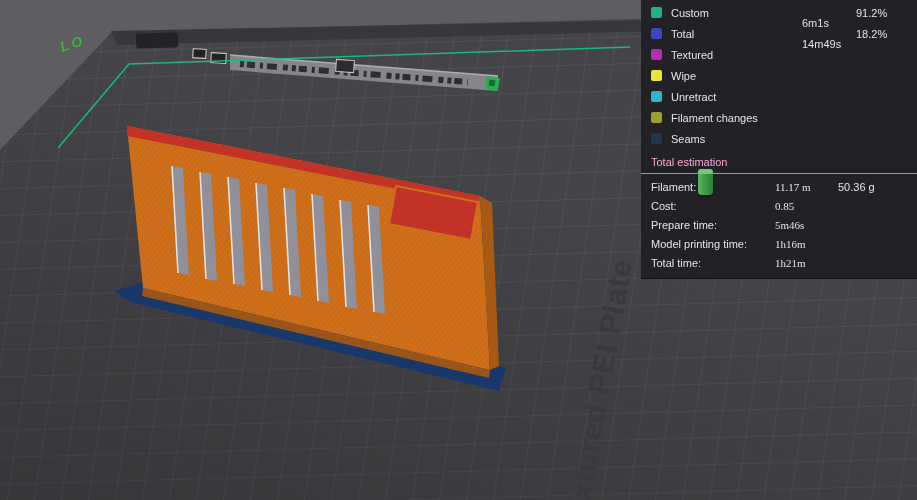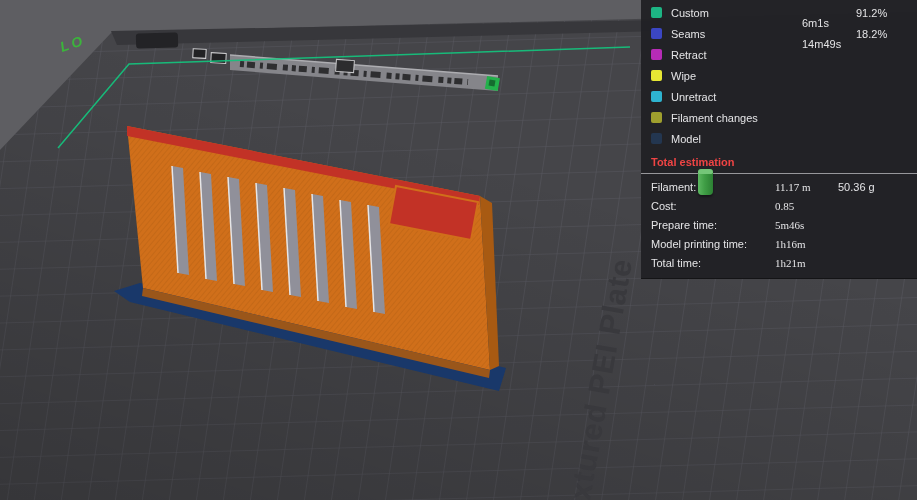--- a/index.html
+++ b/index.html
@@ -16,21 +16,21 @@
     background:rgba(33,33,37,0.97);color:#e4e4e6;font-size:11px;
     border-bottom:1px solid rgba(0,0,0,0.4);box-sizing:border-box;
     z-index:5;
   }
   .legend-rows{padding-top:2px;}
   .legend-row{display:flex;align-items:center;height:21px;padding:0 8px 0 10px;cursor:default;}
   .swatch{width:11px;height:11px;border-radius:2px;margin-right:9px;flex:0 0 11px;}
   .l-label{width:131px;white-space:nowrap;}
   .l-time{width:54px;white-space:nowrap;margin-top:20px;}
   .l-pct{flex:1;white-space:nowrap;}
-  .est-title{font-weight:bold;padding:7px 10px 5px 10px;color:#ef4444;}
+  .est-title{font-weight:normal;padding:7px 10px 5px 10px;color:#f9a8d4;}
   .divider{height:1px;background:#97979b;}
   .est-rows{padding-top:3px;}
   .est-row{display:flex;align-items:center;height:19px;padding:0 10px;}
   .e-label{width:124px;white-space:nowrap;}
   .e-v1{width:63px;white-space:nowrap;font-family:Liberation Serif, serif;}
   .e-v2{flex:1;white-space:nowrap;}
 
   
   .wipe-tower{
     position:absolute;left:698px;top:169px;width:15px;height:26px;z-index:6;
@@ -132,27 +132,27 @@
 
     <div class="legend-rows">
       <div class="legend-row">
         <span class="swatch" style="background-color: rgb(29, 181, 132);"></span>
         <span class="l-label">Custom</span>
         <span class="l-time">6m1s</span>
         <span class="l-pct">91.2%</span>
       </div>
       <div class="legend-row">
         <span class="swatch" style="background-color: rgb(59, 70, 196);"></span>
-        <span class="l-label">Seams</span>
+        <span class="l-label">Total</span>
         <span class="l-time">14m49s</span>
         <span class="l-pct">18.2%</span>
       </div>
       <div class="legend-row">
         <span class="swatch" style="background-color: rgb(183, 43, 183);"></span>
-        <span class="l-label">Retract</span>
+        <span class="l-label">Textured</span>
         <span class="l-time"></span>
         <span class="l-pct"></span>
       </div>
       <div class="legend-row">
         <span class="swatch" style="background-color: rgb(231, 231, 52);"></span>
         <span class="l-label">Wipe</span>
         <span class="l-time"></span>
         <span class="l-pct"></span>
       </div>
       <div class="legend-row">
@@ -162,21 +162,21 @@
         <span class="l-pct"></span>
       </div>
       <div class="legend-row">
         <span class="swatch" style="background-color: rgb(159, 159, 46);"></span>
         <span class="l-label">Filament changes</span>
         <span class="l-time"></span>
         <span class="l-pct"></span>
       </div>
       <div class="legend-row">
         <span class="swatch" style="background-color: rgb(35, 54, 80);"></span>
-        <span class="l-label">Model</span>
+        <span class="l-label">Seams</span>
         <span class="l-time"></span>
         <span class="l-pct"></span>
       </div>
     </div>
 
     <div class="est-title">Total estimation</div>
     <div class="divider"></div>
 
     <div class="est-rows">
       <div class="est-row">

